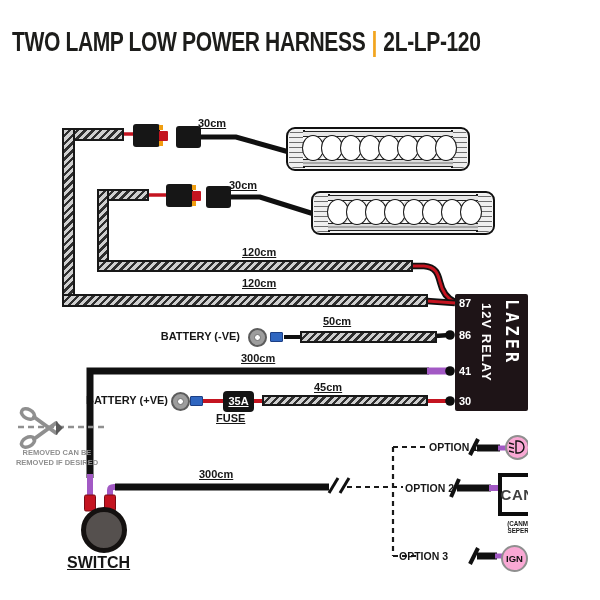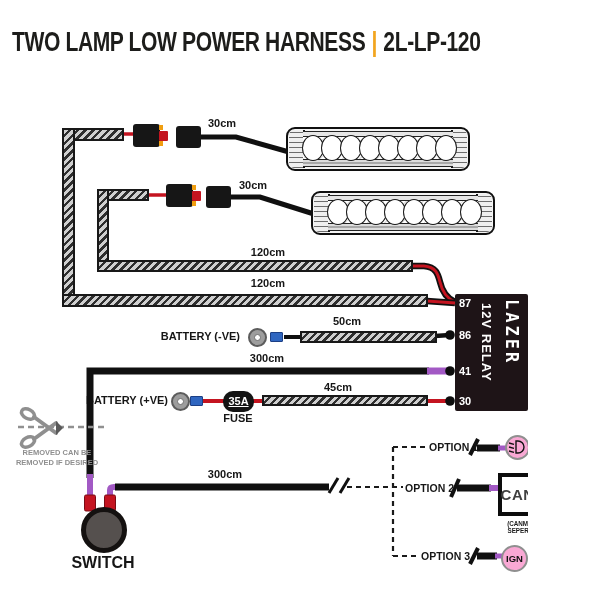--- a/index.html
+++ b/index.html
@@ -4,21 +4,21 @@
 <style>
   html,body{margin:0;padding:0;background:#fff;}
   #stage{position:relative;width:528px;height:600px;background:#fff;overflow:hidden;
          font-family:"Liberation Sans",sans-serif;}
   
   #title{position:absolute;left:12px;top:27px;font-size:27px;font-weight:800;color:#1d1d1b;
          white-space:nowrap;transform:scaleX(.78);transform-origin:left top;letter-spacing:-.5px;}
   #title .sep{color:#f2a51f;padding:0 8px;font-weight:800;}
   
   .lbl{position:absolute;font-size:11px;font-weight:bold;color:#161616;white-space:nowrap;}
-  .ctr{text-align:center;}
+  .ctr{text-align:left;text-decoration:underline;}
   .rgt{text-align:right;}
   
   .cable{position:absolute;box-sizing:border-box;border:2px solid #181818;
          background:repeating-linear-gradient(135deg,#cfcfcf 0 3px,#2e2e2e 3px 5.5px);z-index:2;}
   
   .conn{position:absolute;background:#161616;border-radius:3px;z-index:3;}
   .tab{position:absolute;right:-3px;width:4px;height:5px;background:#f09e10;}
   .pin{position:absolute;right:-8px;top:50%;transform:translateY(-50%);width:9px;height:10px;
        background:#c41420;border-radius:1px;}
   
@@ -41,21 +41,21 @@
          border-radius:2px;z-index:4;}
   .pinlbl{position:absolute;left:459px;color:#fff;font-size:11px;font-weight:bold;z-index:5;}
   .vtext{position:absolute;color:#fff;font-weight:bold;writing-mode:vertical-rl;z-index:5;white-space:nowrap;}
   
   .ring{position:absolute;width:19px;height:19px;border-radius:50%;background:#9d9d9d;
         border:2px solid #5c5c5c;box-sizing:border-box;z-index:3;}
   .hole{position:absolute;inset:4px;border-radius:50%;background:#fff;border:1px solid #6f6f6f;}
   .bluec{position:absolute;width:13px;height:10px;background:#2f66c0;border:1.5px solid #1c3f85;
          box-sizing:border-box;border-radius:1px;z-index:3;}
   
-  #fuse{position:absolute;left:223px;top:391px;width:31px;height:21px;background:#141414;border-radius:10px;
+  #fuse{position:absolute;left:223px;top:391px;width:31px;height:21px;background:#141414;border-radius:4px;
         color:#fff;font-size:11px;font-weight:bold;line-height:21px;text-align:center;z-index:3;text-decoration:underline;}
   
   #switch{position:absolute;left:81px;top:507px;width:46px;height:46px;border-radius:50%;
           background:#55504e;border:5px solid #141110;box-sizing:border-box;z-index:3;}
   
   .optlbl{position:absolute;font-size:10.5px;font-weight:bold;color:#161616;white-space:nowrap;z-index:3;}
   .optcirc{position:absolute;border-radius:50%;background:#f9a8d4;border:2.5px solid #8f8f8f;
            box-sizing:border-box;z-index:3;}
   #canm8{position:absolute;left:498px;top:473px;width:61px;height:43px;background:#fff;
          border:4px solid #0d0d0d;box-sizing:border-box;display:flex;align-items:center;
@@ -236,17 +236,17 @@
   <div class="optlbl" style="left:429px;top:441px">OPTION 1</div>
   <div class="optcirc" style="left:505px;top:435px;width:25px;height:25px">
     <svg class="over" width="20" height="20" viewBox="0 0 20 20" style="position:absolute;left:0;top:0">
       <path d="M11,4 a6,6 0 0 1 0,12 h-2 v-12 z" fill="none" stroke="#111" stroke-width="1.4"></path>
       <path d="M2,6 L7,7.4 M2,10 L7,11.4 M2,14 L7,15.4" stroke="#111" stroke-width="1.3"></path>
     </svg>
   </div>
   <div class="optlbl" style="left:405px;top:482px">OPTION 2</div>
   <div id="canm8">CANM8</div>
   <div id="canm8note">(CANM8 SOLD SEPERATELY)</div>
-  <div class="optlbl" style="left:421px;top:550px">OPTION 3</div>
+  <div class="optlbl" style="left:399px;top:550px">OPTION 3</div>
   <div class="optcirc" id="ign">IGN</div>
 
 
 </div>
 
 </body></html>

